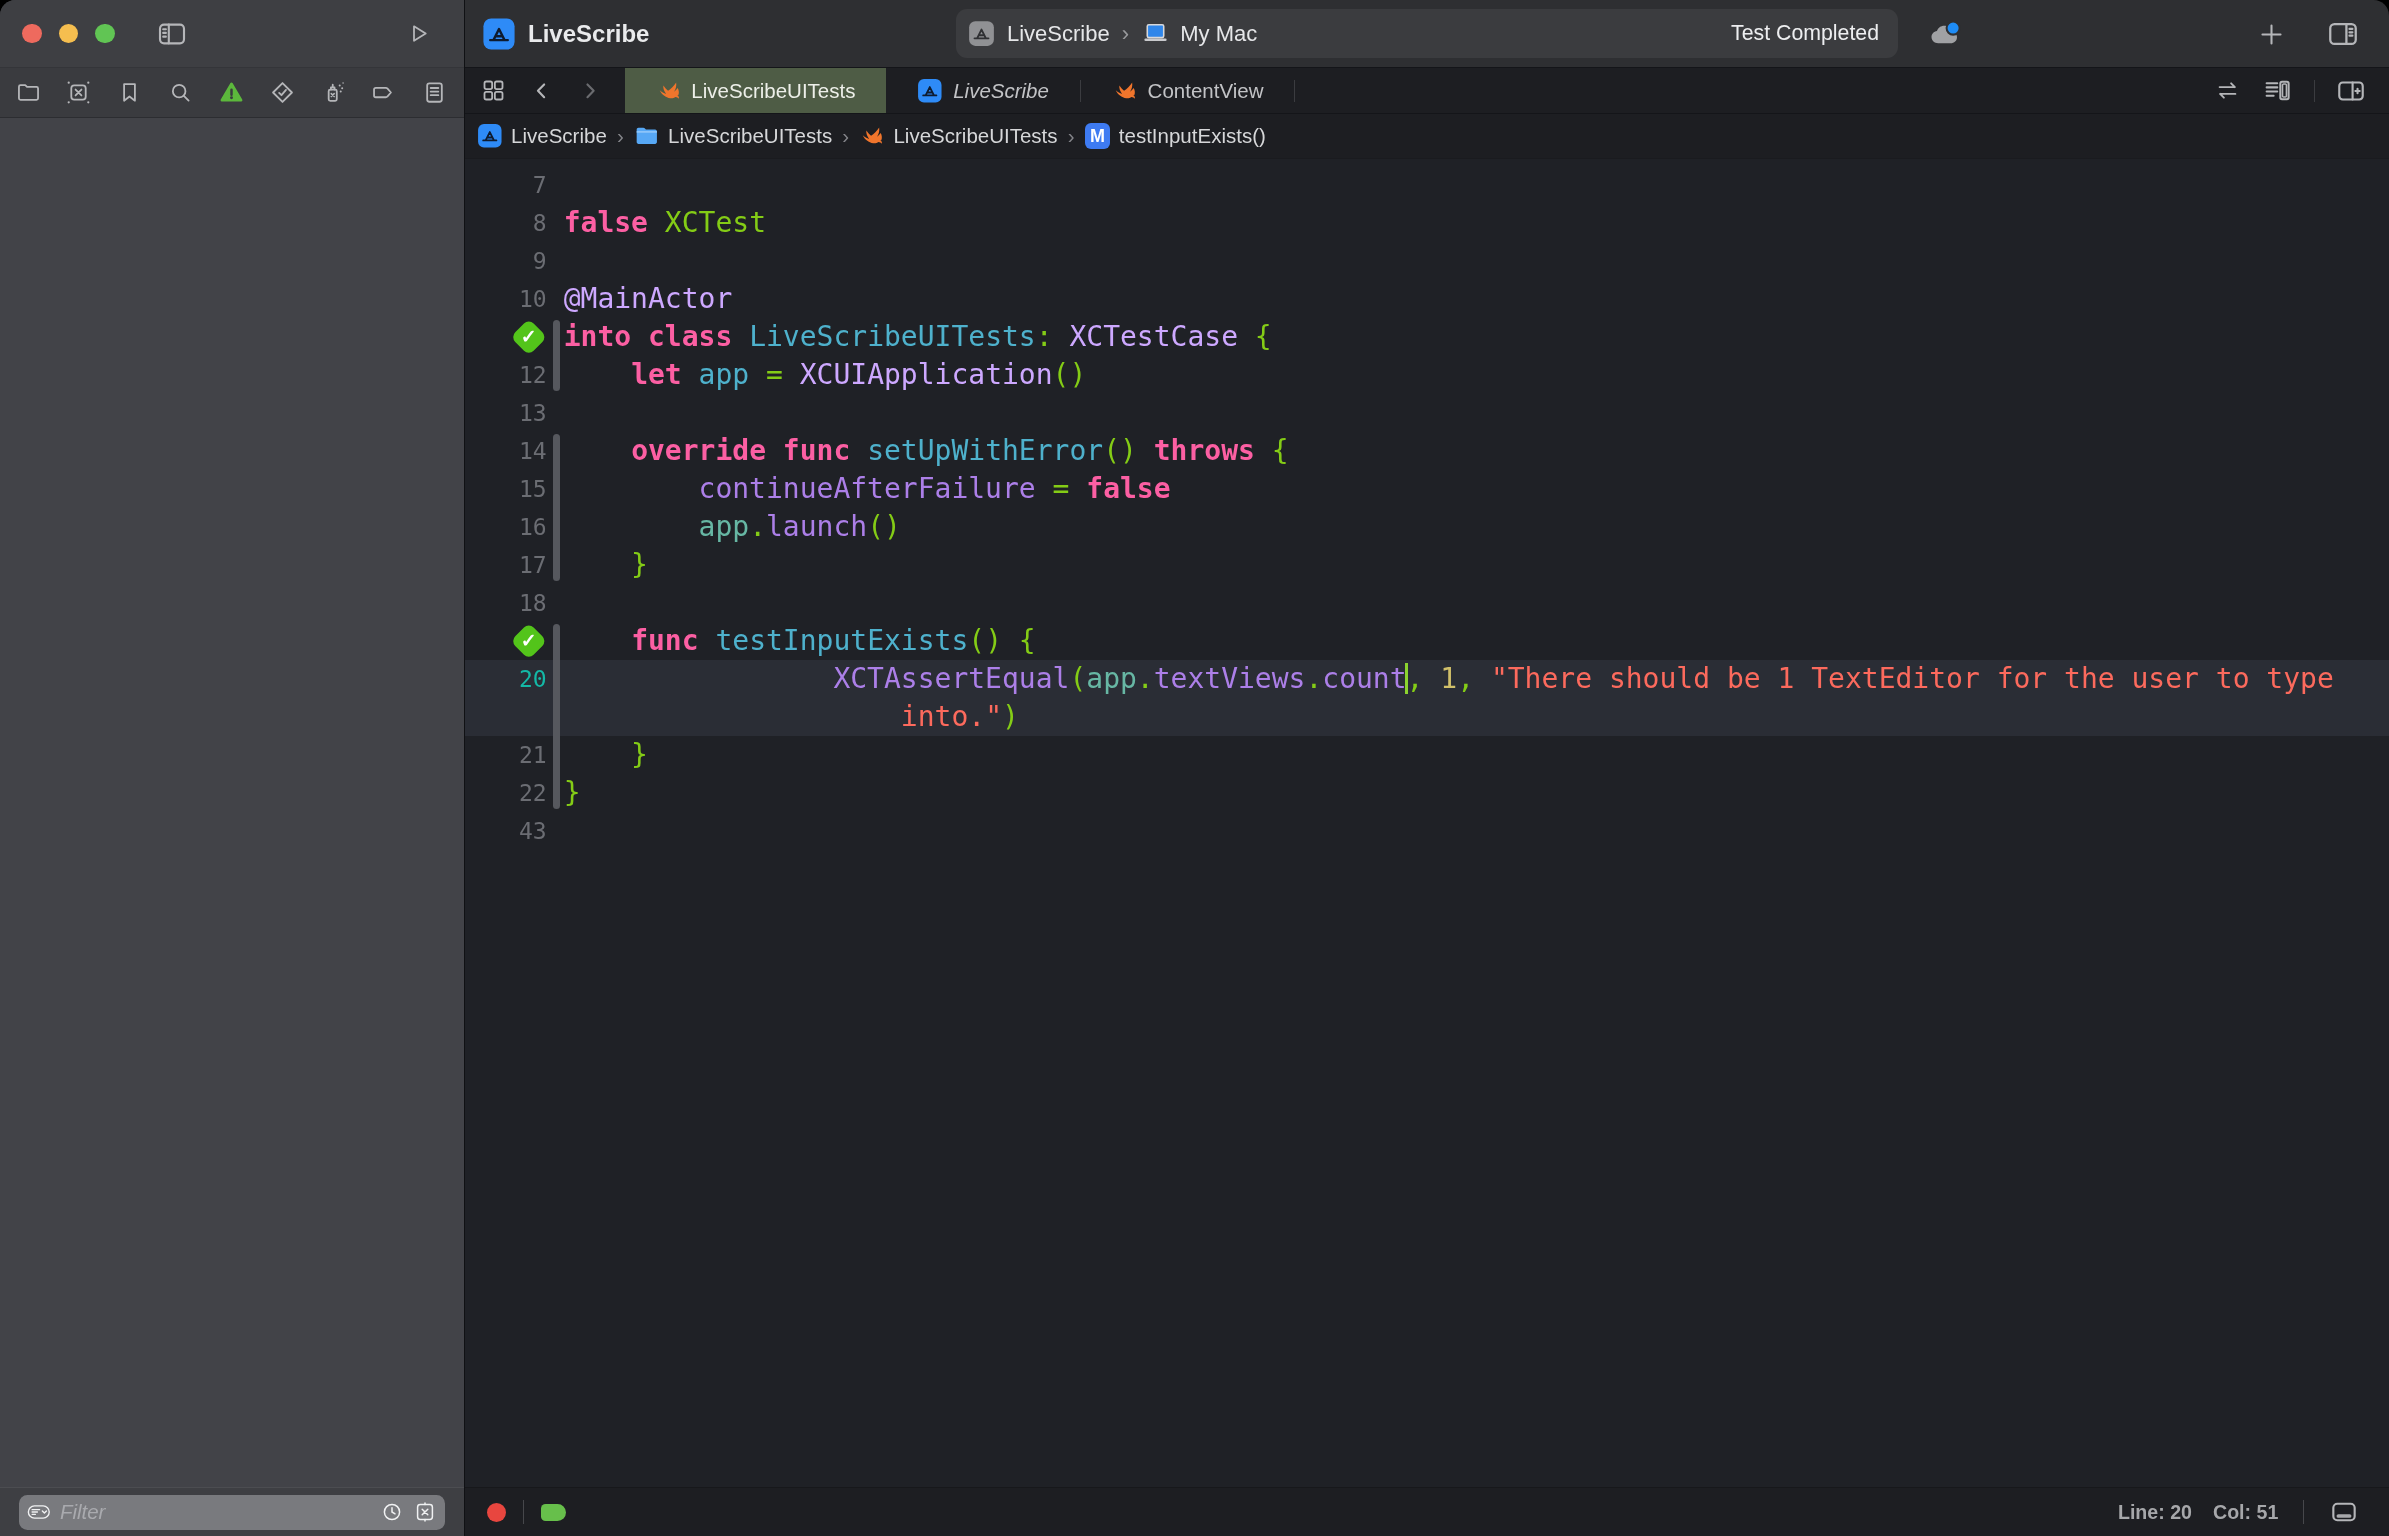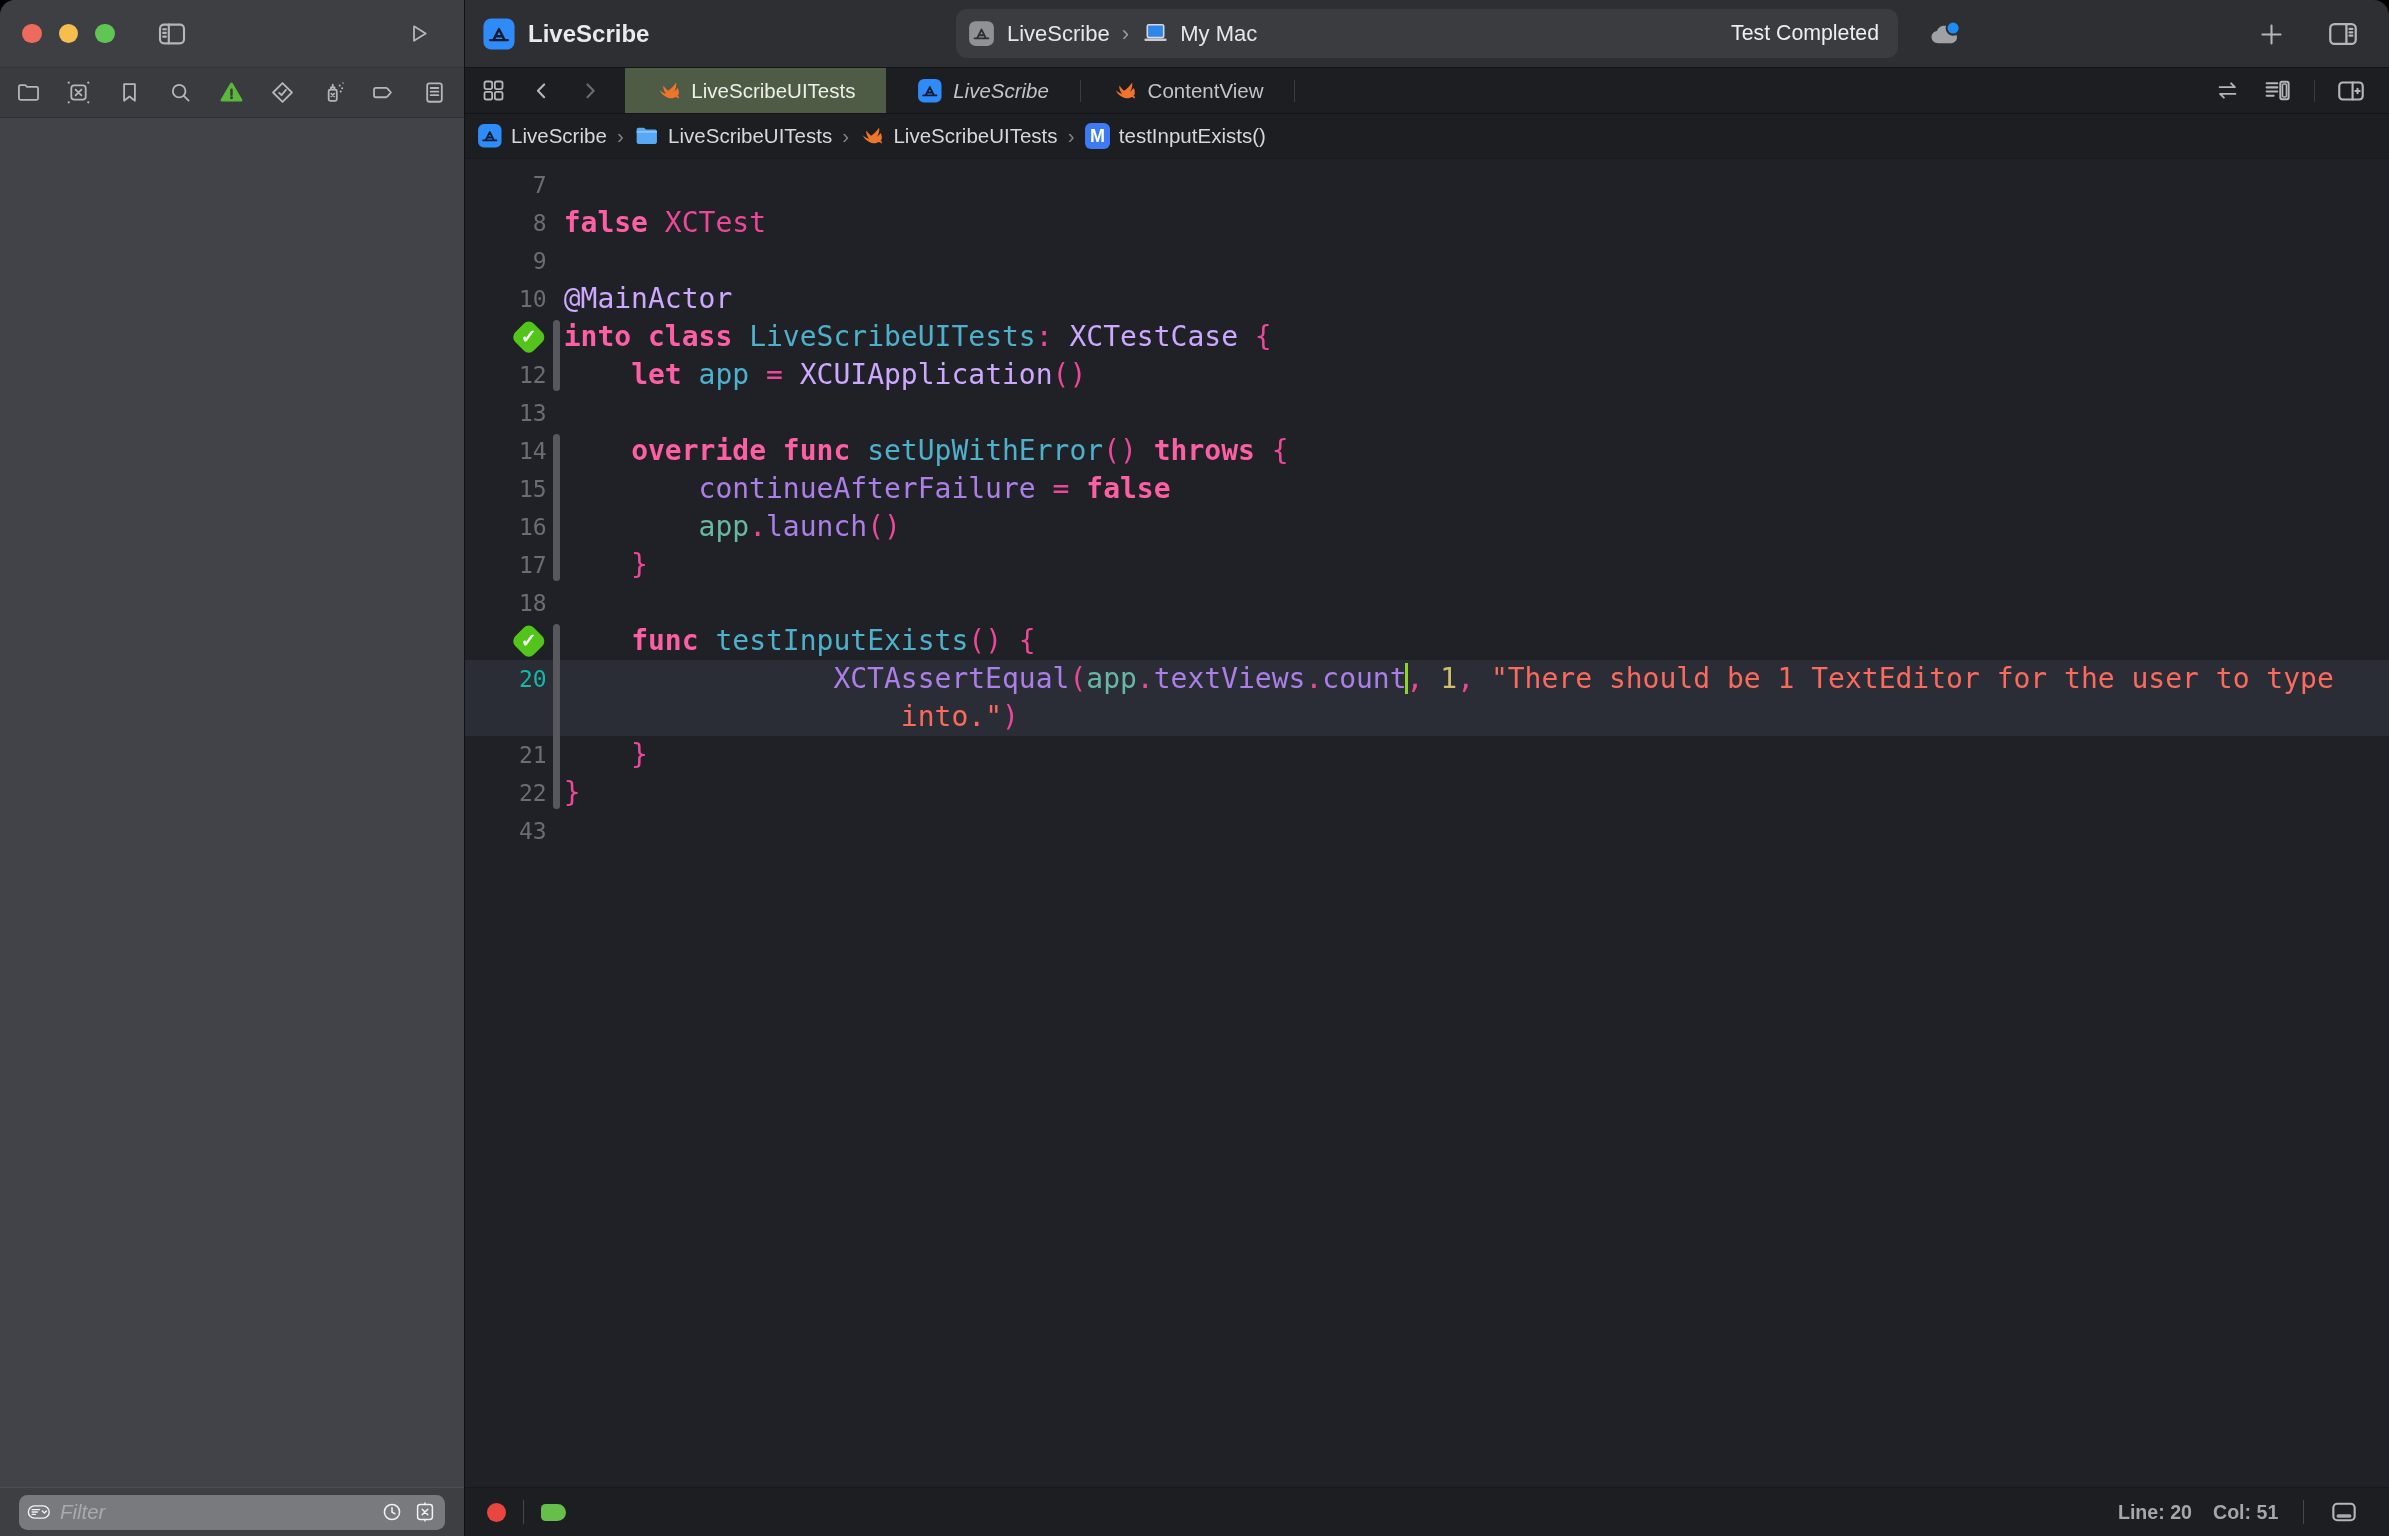--- a/index.html
+++ b/index.html
@@ -51,21 +51,21 @@
   .code-area{flex:1;background:var(--c-editor-bg,#1F2126);padding-top:6.8px;font-family:"DejaVu Sans Mono",monospace;font-size:28px;overflow:hidden;}
   .crow{display:flex;height:38px;align-items:center;}
   .crow.cur{background:var(--c-current-line,#2A2D35);}
   .gut{width:85px;flex:none;display:flex;align-items:center;justify-content:flex-end;padding-right:3.4px;font-size:23px;color:#6B6D73;height:100%;}
   .crow.cur .gut{color:#14b8a6;}
   .chgcell{width:13.7px;flex:none;height:100%;position:relative;}
   .bar{position:absolute;left:2.6px;top:0;bottom:0;width:7.7px;background:#56585E;}
   .bar.s{top:2.6px;border-radius:4.3px 4.3px 0 0;}
   .bar.e{bottom:2.6px;border-radius:0 0 4.3px 4.3px;}
   .codetxt{white-space:pre;flex:1;min-width:0;}
-  .tk-p{color:#ec4899;text-align:center;}
+  .tk-p{color:#84cc16;text-align:center;}
   .tk-k{color:var(--c-keyword-pink,#FC5FA3);font-weight:bold;}
   .tk-d{color:var(--c-declaration-cyan,#4EB1CC);}
   .tk-t{color:var(--c-type-purple,#CDA8FF);}
   .tk-f{color:var(--c-member-purple,#AC7FE8);}
   .tk-g{color:var(--c-global-mint,#67B7A4);}
   .tk-n{color:var(--c-number-yellow,#D0BF69);}
   .tk-s{color:var(--c-string-red,#FC6A5D);}
   .caret{display:inline-block;width:3.4px;height:31px;background:#8CD32F;vertical-align:-6px;margin:0 -1.7px;}
   .tdia{width:25.6px;height:25.6px;flex:none;background:var(--c-test-pass-green,#53C41A);border-radius:6.8px;transform:rotate(45deg);position:relative;margin-right:5.1px;}
   .tdia i{position:absolute;inset:0;display:flex;align-items:center;justify-content:center;transform:rotate(-45deg);color:#fff;font-style:normal;font-weight:bold;font-size:19px;font-family:"Liberation Sans",sans-serif;}

